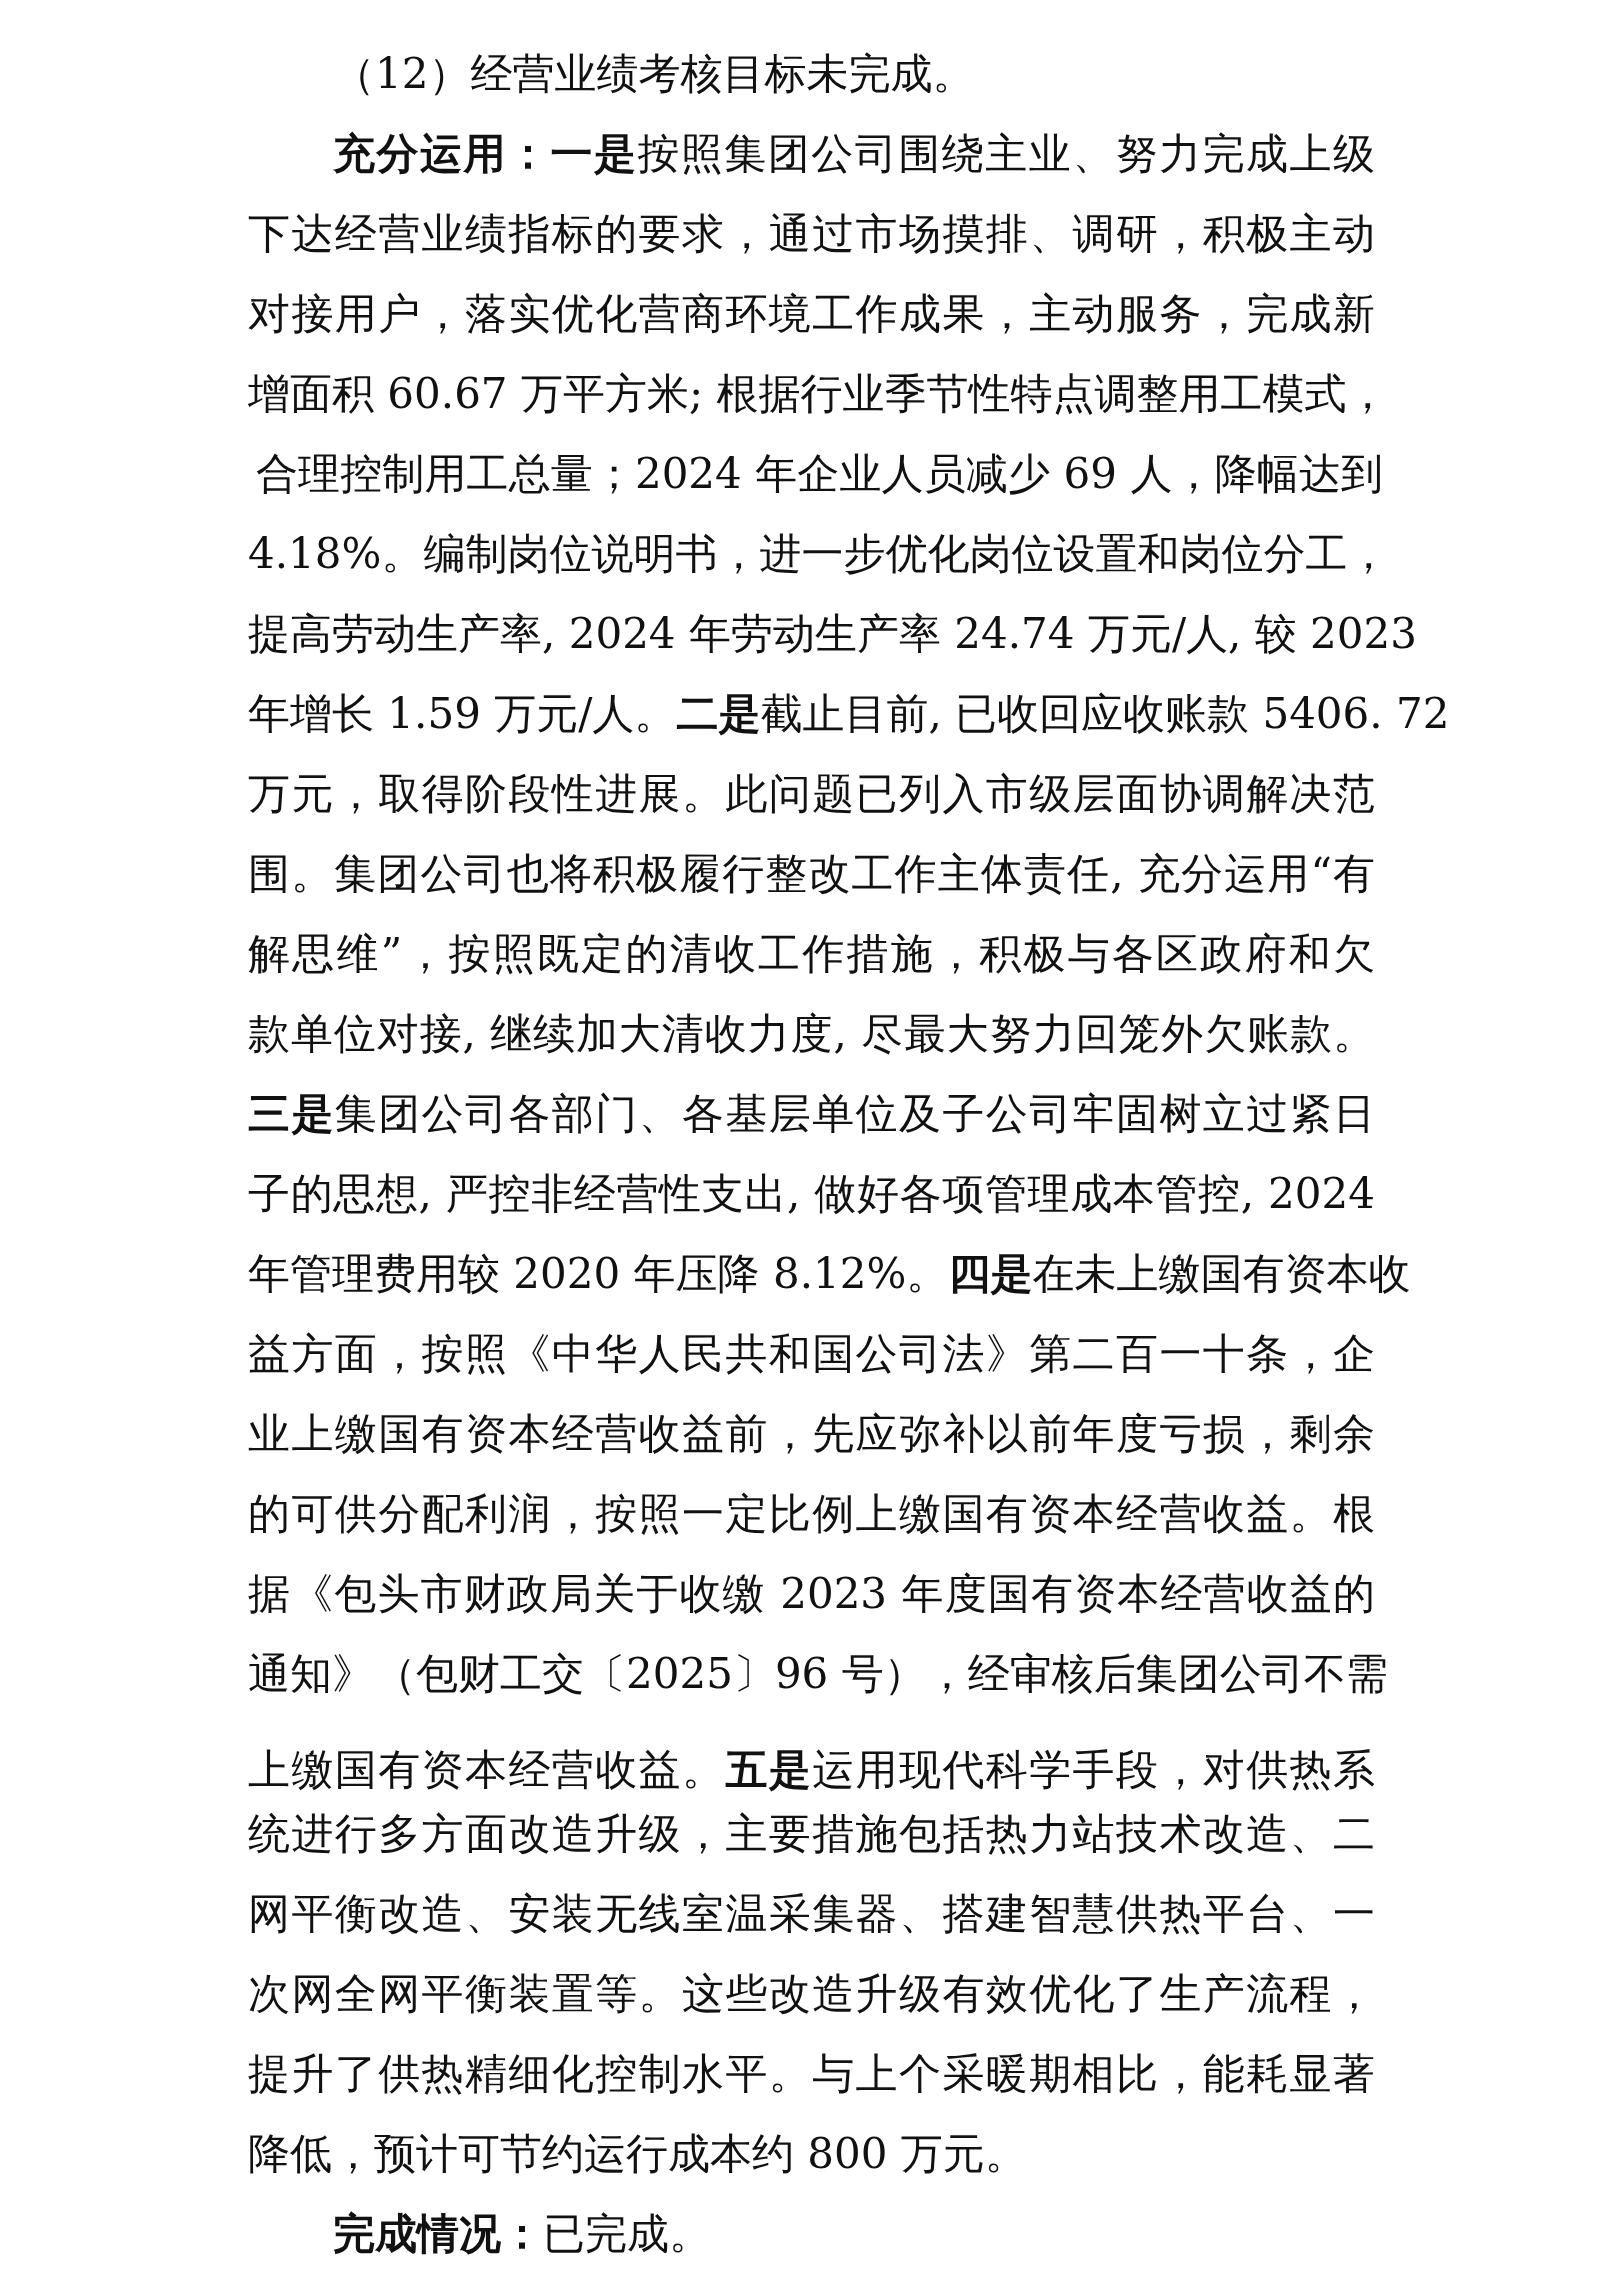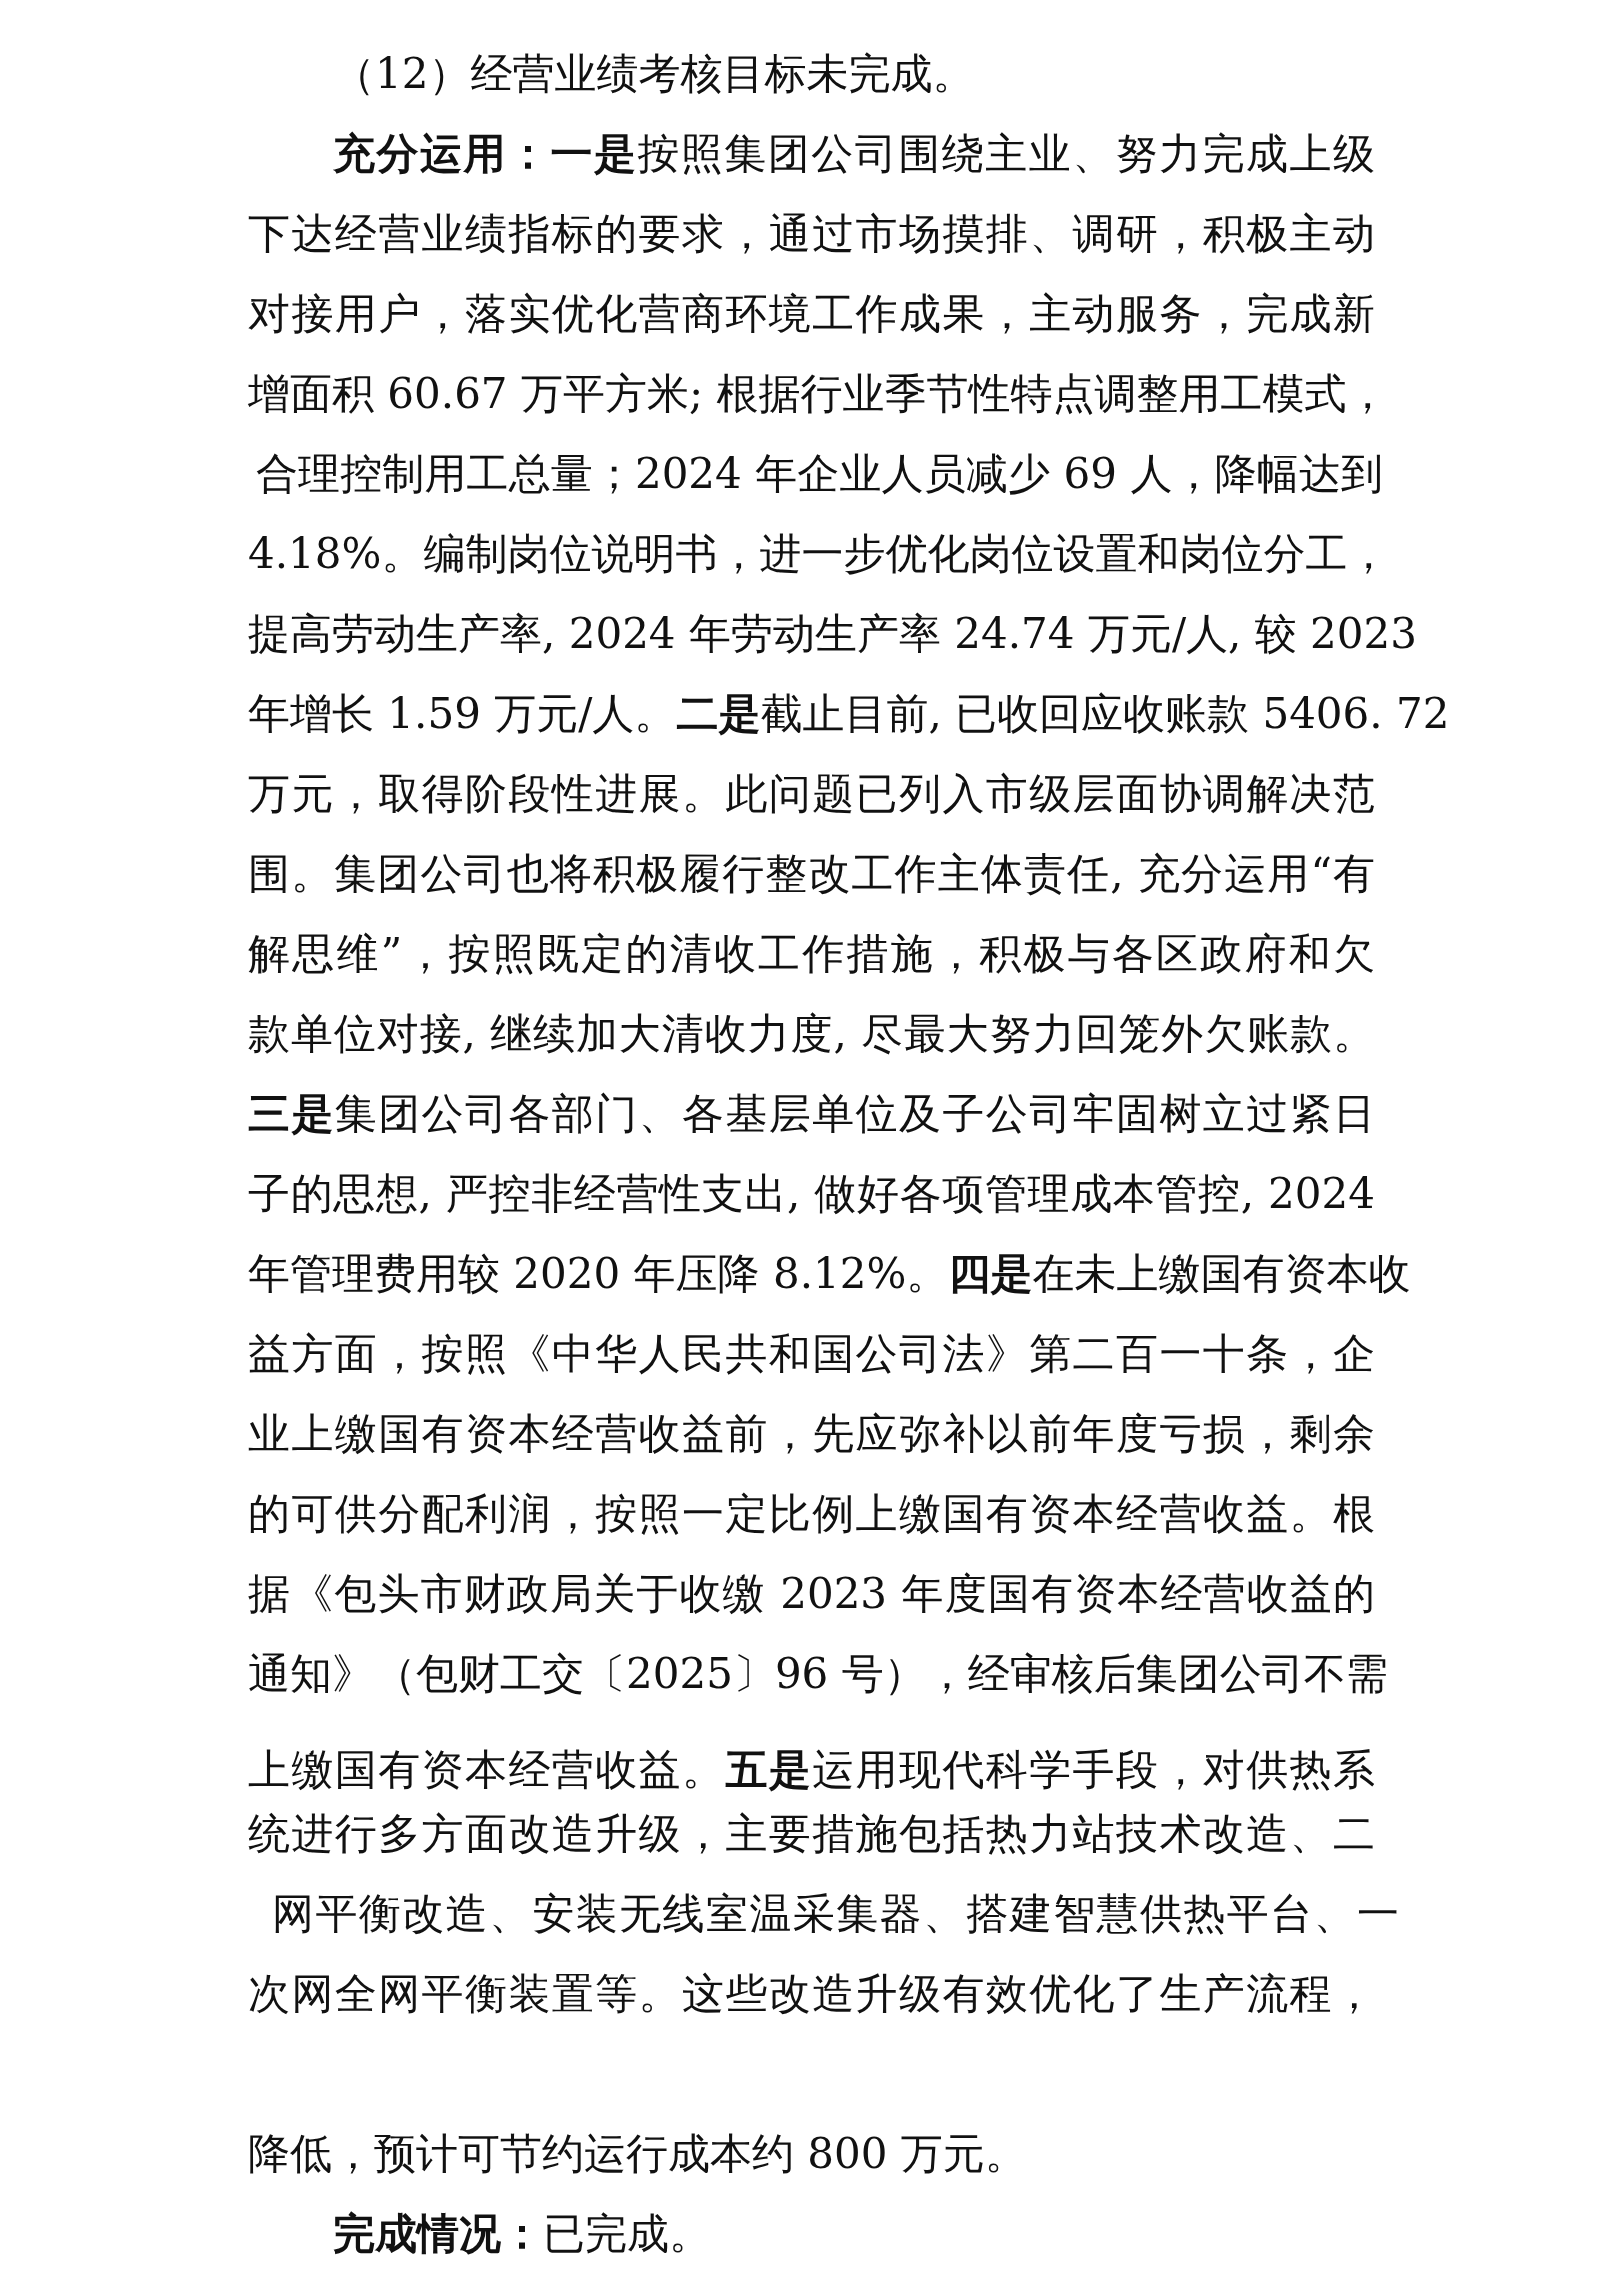--- a/index.html
+++ b/index.html
@@ -41,18 +41,19 @@
     <div class="line" style="top: 1084px;"><span class="seg bold">三是</span><span class="seg normal">集团公司各部门、各基层单位及子公司牢固树立过紧日</span></div>
     <div class="line" style="top: 1164px;"><span class="seg normal">子的思想, 严控非经营性支出, 做好各项管理成本管控, 2024</span></div>
     <div class="line" style="top: 1244px;"><span class="seg normal">年管理费用较 2020 年压降 8.12%。</span><span class="seg bold">四是</span><span class="seg normal">在未上缴国有资本收</span></div>
     <div class="line" style="top: 1324px;"><span class="seg normal">益方面，按照《中华人民共和国公司法》第二百一十条，企</span></div>
     <div class="line" style="top: 1404px;"><span class="seg normal">业上缴国有资本经营收益前，先应弥补以前年度亏损，剩余</span></div>
     <div class="line" style="top: 1484px;"><span class="seg normal">的可供分配利润，按照一定比例上缴国有资本经营收益。根</span></div>
     <div class="line" style="top: 1564px;"><span class="seg normal">据《包头市财政局关于收缴 2023 年度国有资本经营收益的</span></div>
     <div class="line" style="top: 1644px;"><span class="seg normal">通知》（包财工交〔2025〕96 号），经审核后集团公司不需</span></div>
     <div class="line" style="top: 1724px; margin-top: 16px;"><span class="seg normal">上缴国有资本经营收益。</span><span class="seg bold">五是</span><span class="seg normal">运用现代科学手段，对供热系</span></div>
     <div class="line" style="top: 1804px;"><span class="seg normal">统进行多方面改造升级，主要措施包括热力站技术改造、二</span></div>
-    <div class="line" style="top: 1884px; margin-left: 24px;"><span class="seg normal">网平衡改造、安装无线室温采集器、搭建智慧供热平台、一</span></div>
+    <div class="line" style="top: 1884px;"><span class="seg normal">网平衡改造、安装无线室温采集器、搭建智慧供热平台、一</span></div>
     <div class="line" style="top: 1964px;"><span class="seg normal">次网全网平衡装置等。这些改造升级有效优化了生产流程，</span></div>
+    <div class="line" style="top: 2044px;"><span class="seg normal">提升了供热精细化控制水平。与上个采暖期相比，能耗显著</span></div>
     <div class="line last" style="top: 2124px;"><span class="seg normal">降低，预计可节约运行成本约 800 万元。</span></div>
     <div class="line indent last" style="top: 2204px;"><span class="seg bold">完成情况：</span><span class="seg normal">已完成。</span></div>
   </div>
 
 
 </body></html>

